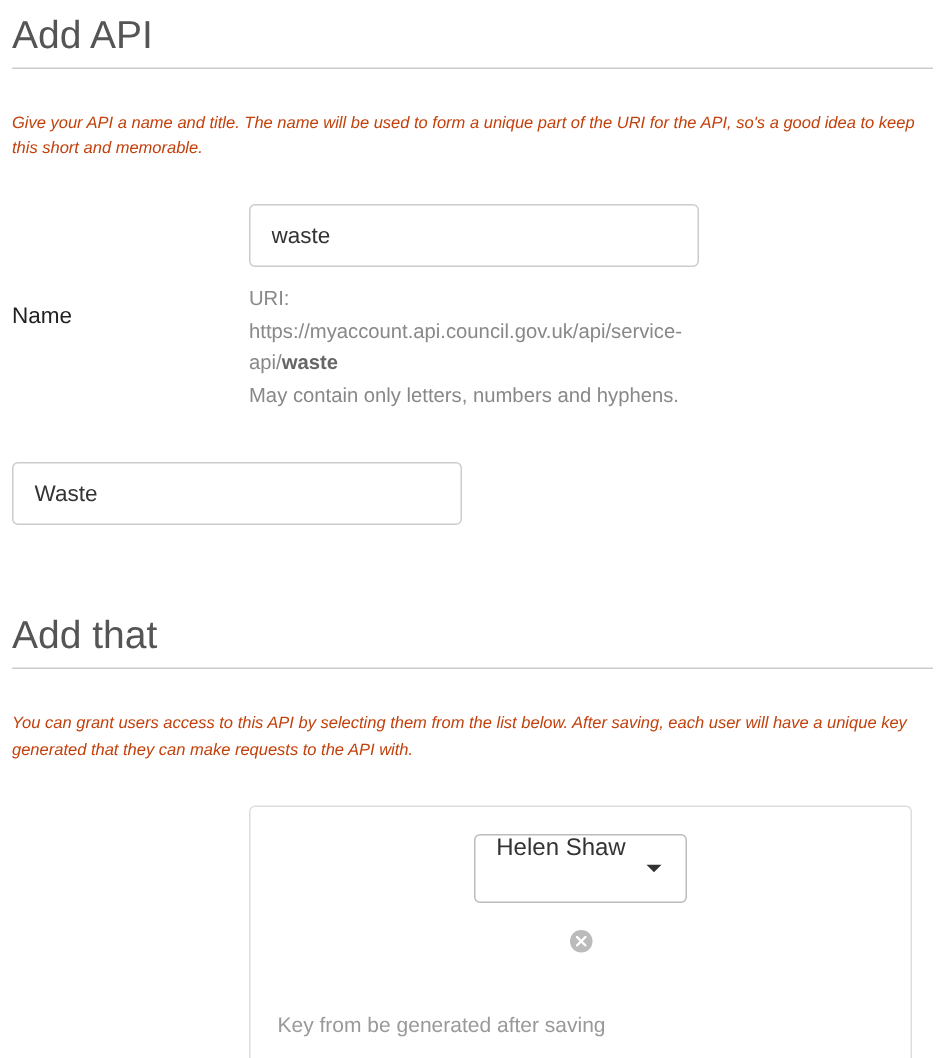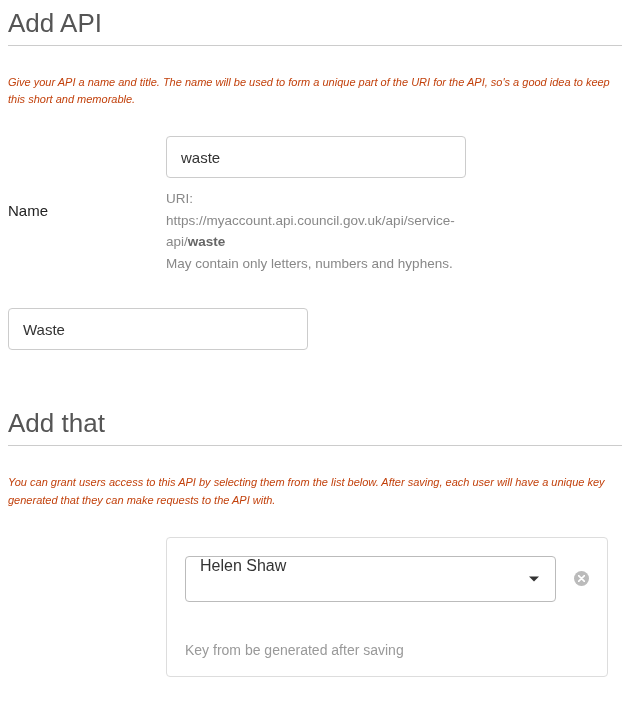--- a/index.html
+++ b/index.html
@@ -70,20 +70,21 @@
     width: 442px;
     border: 1px solid #ddd;
     border-radius: 4px;
     padding: 18px;
     position: relative;
   }
   .select-row {
     display: flex;
     align-items: center;
     gap: 18px;
+    flex-direction: column;
   }
   .select-wrap {
     flex: 1;
     position: relative;
   }
   .user-select {
     width: 100%;
     height: 46px;
     padding: 0 40px 0 14px;
     font-size: 16px;

